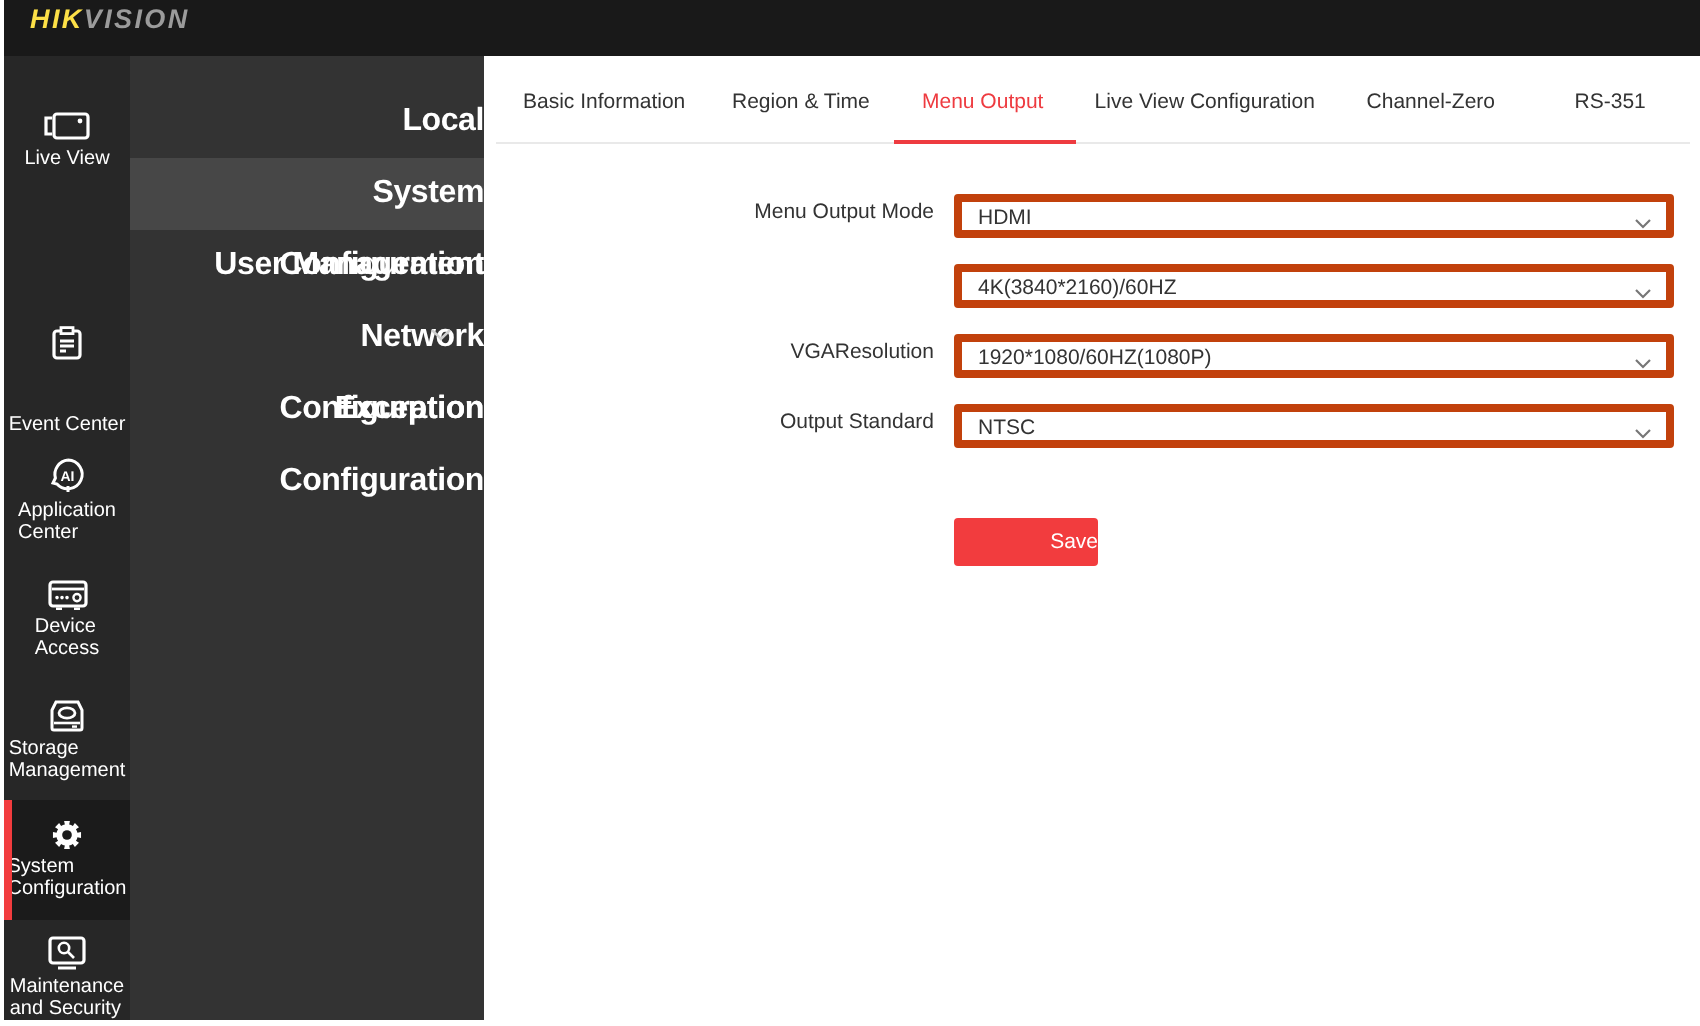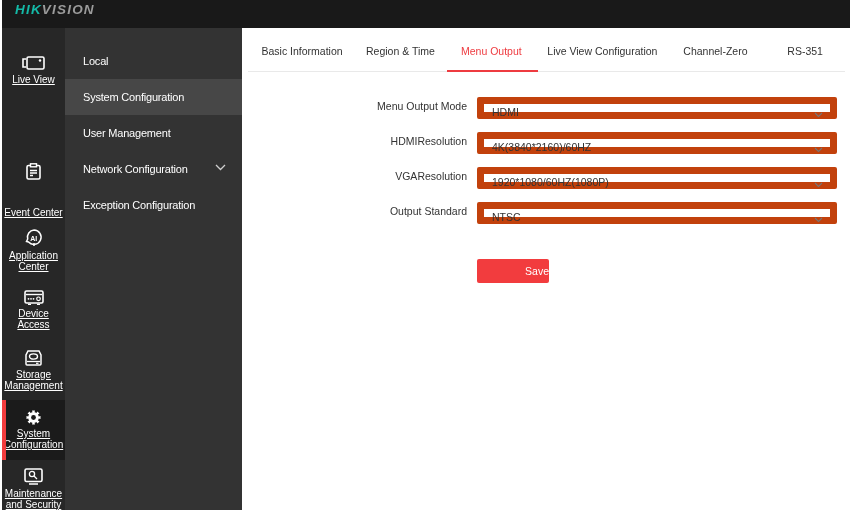--- a/index.html
+++ b/index.html
@@ -1,36 +1,36 @@
 <!DOCTYPE html>
 <html><head>
 <meta charset="utf-8">
 <style>
   * { margin:0; padding:0; box-sizing:border-box; }
   html,body { width:850px; height:513px; background:#fff; font-family:"Liberation Sans", sans-serif; overflow:hidden; }
   .topbar { position:absolute; left:2px; top:0; width:848px; height:28px; background:#191919; }
   .logo { position:absolute; left:13px; top:1.5px; font-style:italic; font-weight:bold; font-size:13.5px; letter-spacing:1.2px; }
-  .logo .hik { color:#14b8a6; }
+  .logo .hik { color:#fde047; }
   .logo .vision { color:#9b9b9b; }
   .iconbar { position:absolute; left:2px; top:28px; width:63px; height:482px; background:#272727; }
   .icol-item { position:absolute; left:0; width:63px; height:60px; display:flex; flex-direction:column; align-items:center; justify-content:center; color:#fff; }
-  .icol-item .lbl { font-size:10px; line-height:11px; text-align:center; margin-top:3px;text-decoration:underline; }
+  .icol-item .lbl { font-size:10px; line-height:11px; margin-top:3px; }
   .icol-item.active { background:#1b1b1b; }
   .icol-item.active::before { content:""; position:absolute; left:0; top:0; width:4px; height:60px; background:#f23c3e; }
   .panel { position:absolute; left:65px; top:28px; width:177px; height:482px; background:#333333; }
-  .p-item { position:absolute; left:0; width:177px; height:36px; line-height:36px; padding-left:18px; color:#fff; font-size:11px; font-weight:normal; letter-spacing:-0.2px; }
+  .p-item { position:absolute; left:0; width:177px; height:36px; line-height:36px; padding-left:18px; color:#fff; font-size:16px; font-weight:bold; letter-spacing:-0.2px;text-align:right; }
   .p-item.sel { background:#474747; }
   .chev { position:absolute; right:16px; top:13px; }
   .content { position:absolute; left:242px; top:28px; width:608px; height:485px; background:#fff; }
   .tabline { position:absolute; left:6px; top:42.5px; width:597px; height:1px; background:#e9e9e9; }
   .tab { position:absolute; top:16.5px; font-size:10.5px; line-height:12px; color:#333; white-space:nowrap; }
   .tab.active { color:#ee3b40; }
   .redline { position:absolute; left:205px; top:41.5px; width:90.5px; height:2px; background:#ee3b40; }
   .frow-label { position:absolute; font-size:10.5px; line-height:12px; color:#333; text-align:right; width:200px; }
-  .fsel { position:absolute; left:235px; width:360px; height:22px; border:7px solid #c2410c; border-radius:2px; background:#fff; font-size:10.5px; color:#333; line-height:17px; padding-left:8px; }
+  .fsel { position:absolute; left:235px; width:360px; height:22px; border:4px solid #c2410c; border-radius:2px; background:#fff; font-size:10.5px; color:#333; line-height:17px; padding-left:8px; }
   .fsel svg { position:absolute; right:7px; top:7.5px; }
   .savebtn { position:absolute; left:235px; top:231px; width:72px; height:24px; background:#f23c3e; border-radius:2px; color:#fff; font-size:10.5px; text-align:right; line-height:24px; }
 </style>
 </head>
 <body>
 <div class="topbar">
     <div class="logo"><span class="hik">HIK</span><span class="vision">VISION</span></div>
   </div>
 
 <div class="iconbar">
@@ -117,21 +117,20 @@
   <div class="tab" style="left:441.3px;">Channel-Zero</div>
   <div class="tab" style="left:545.3px;">RS-351</div>
   <div class="tabline"></div>
   <div class="redline"></div>
 
   <div class="frow-label" style="left:25px; top:71.5px;">Menu Output Mode</div>
   <div class="fsel" style="top:69px;">HDMI<svg width="9" height="6" viewBox="0 0 9 6">
         <path d="M1 1 L4.5 4.5 L8 1" fill="none" stroke="#777" stroke-width="1.1"></path>
       </svg></div>
 
-  <div class="frow-label" style="left:25px; top:106.5px;">HDMIResolution</div>
   <div class="fsel" style="top:104px;">4K(3840*2160)/60HZ<svg width="9" height="6" viewBox="0 0 9 6">
         <path d="M1 1 L4.5 4.5 L8 1" fill="none" stroke="#777" stroke-width="1.1"></path>
       </svg></div>
 
   <div class="frow-label" style="left:25px; top:141.5px;">VGAResolution</div>
   <div class="fsel" style="top:139px;">1920*1080/60HZ(1080P)<svg width="9" height="6" viewBox="0 0 9 6">
         <path d="M1 1 L4.5 4.5 L8 1" fill="none" stroke="#777" stroke-width="1.1"></path>
       </svg></div>
 
   <div class="frow-label" style="left:25px; top:176.5px;">Output Standard</div>

